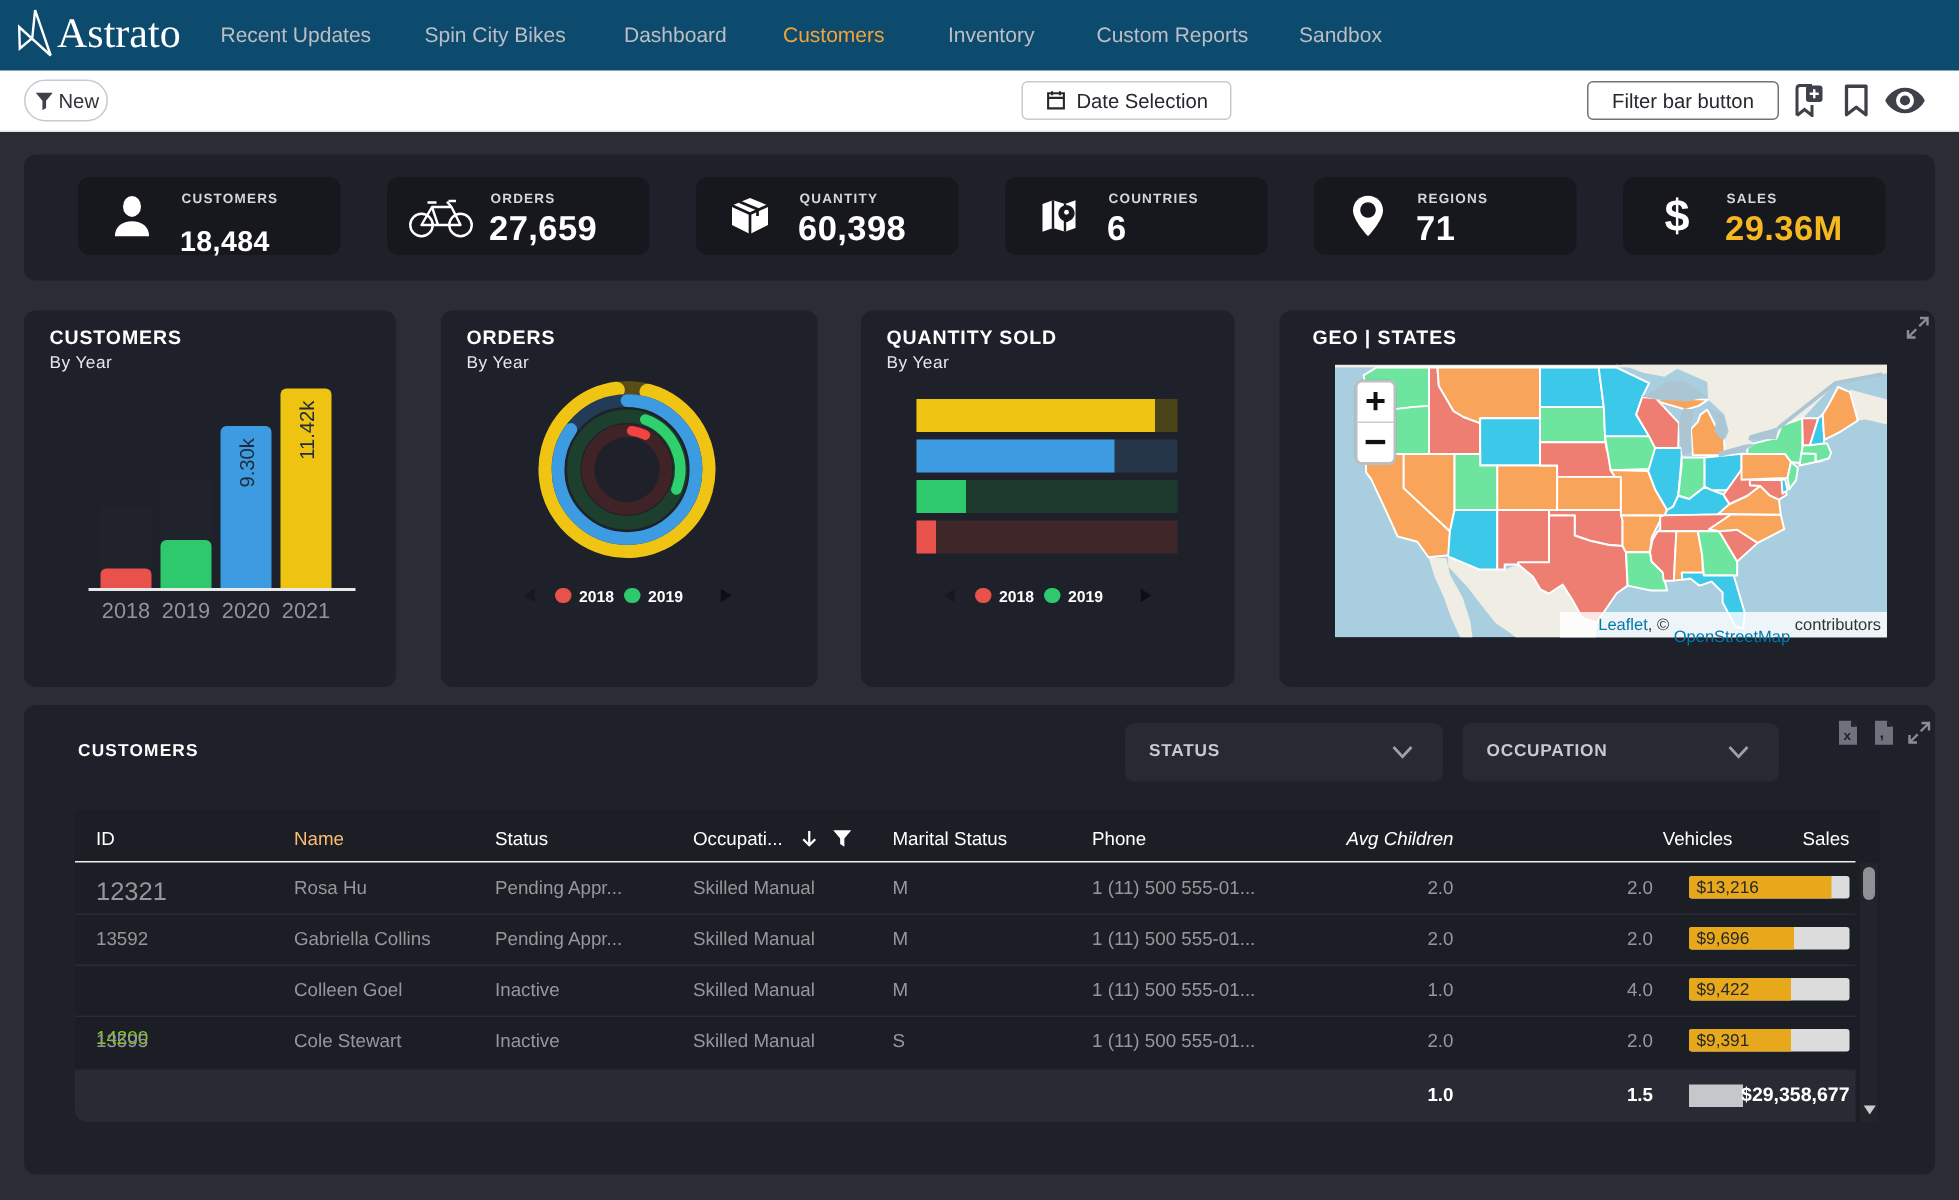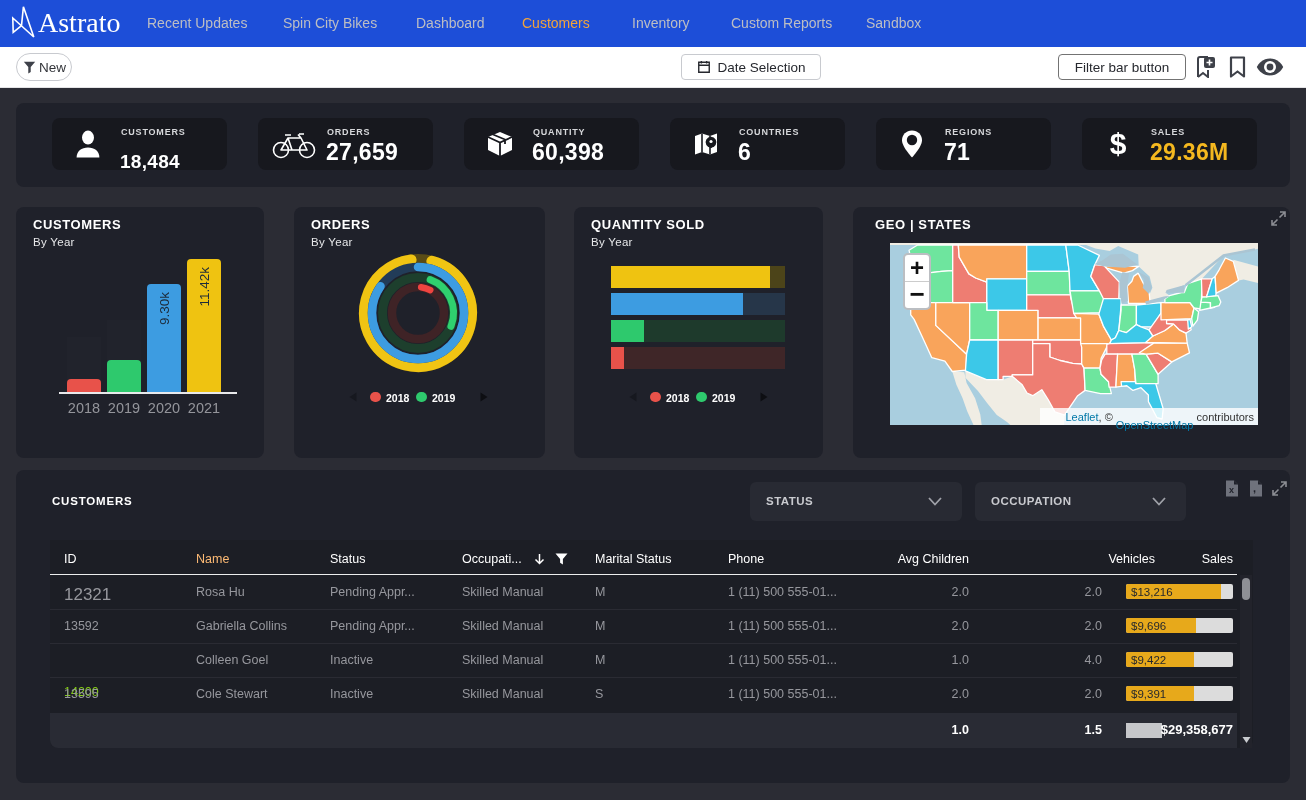--- a/index.html
+++ b/index.html
@@ -6,21 +6,21 @@
   html,body { width:1306px; height:800px; background:#2b2c34; font-family:"Liberation Sans", sans-serif; overflow:hidden; }
   .abs { position:absolute; }
   .panel { position:absolute; background:#1f212a; border-radius:8px; }
   .ptitle { position:absolute; color:#fff; font-size:13px; font-weight:bold; letter-spacing:0.6px; }
   .psub { position:absolute; color:#e6e7e9; font-size:11.5px; letter-spacing:0.3px; }
   svg { display:block; }
 </style>
 </head>
 <body>
 
-<div class="abs" style="left:0;top:0;width:1306px;height:52px;background:#1d4ed8;">
+<div class="abs" style="left:0;top:0;width:1306px;height:52px;background:#0c4a6e;">
   <svg class="abs" style="left:11px;top:4px" width="25" height="35" viewBox="0 0 25 35">
     <path d="M2.2,28.3 L10.5,21.5 L12.4,2.8 L22.8,33 L1.8,14 Z" fill="none" stroke="#fff" stroke-width="1.6" stroke-linejoin="miter"></path>
   </svg>
   <div class="abs" style="left:38px;top:7px;color:#fff;font-family:'Liberation Serif',serif;font-size:28px;">Astrato</div>
   <div class="abs" style="left:147px;top:15px;color:#bdbec3;font-size:14px;">Recent Updates</div>
   <div class="abs" style="left:283px;top:15px;color:#bdbec3;font-size:14px;">Spin City Bikes</div>
   <div class="abs" style="left:416px;top:15px;color:#bdbec3;font-size:14px;">Dashboard</div>
   <div class="abs" style="left:522px;top:15px;color:#f2a33b;font-size:14px;">Customers</div>
   <div class="abs" style="left:632px;top:15px;color:#bdbec3;font-size:14px;">Inventory</div>
   <div class="abs" style="left:731px;top:15px;color:#bdbec3;font-size:14px;">Custom Reports</div>
@@ -305,21 +305,21 @@
   <path d="M10,2 h5 v5 M15,2 L9.5,7.5 M7,15 H2 v-5 M2,15 L7.5,9.5" fill="none" stroke="#8b8d93" stroke-width="1.6"></path>
 </svg>
 
 <div class="abs" style="left:50px;top:540px;width:1203px;height:208px;background:#1c1e25;border-radius:0 0 8px 8px;"></div>
 <div class="abs" style="left:64px;top:552px;color:#fff;font-size:12.5px;">ID</div>
 <div class="abs" style="left:196px;top:552px;color:#fdba74;font-size:12.5px;">Name</div>
 <div class="abs" style="left:330px;top:552px;color:#fff;font-size:12.5px;">Status</div>
 <div class="abs" style="left:462px;top:552px;color:#fff;font-size:12.5px;">Occupati...</div>
 <div class="abs" style="left:595px;top:552px;color:#fff;font-size:12.5px;">Marital Status</div>
 <div class="abs" style="left:728px;top:552px;color:#fff;font-size:12.5px;">Phone</div>
-<div class="abs" style="left:849px;top:552px;width:120px;text-align:right;color:#fff;font-size:12.5px;">Avg Children</div>
+<div class="abs" style="left:849px;top:552px;width:120px;text-align:right;color:#fff;font-size:12.5px;font-style:italic;">Avg Children</div>
 <div class="abs" style="left:1035px;top:552px;width:120px;text-align:right;color:#fff;font-size:12.5px;">Vehicles</div>
 <div class="abs" style="left:1113px;top:552px;width:120px;text-align:right;color:#fff;font-size:12.5px;">Sales</div>
 <svg class="abs" style="left:534px;top:553px" width="11" height="12" viewBox="0 0 11 12">
     <path d="M5.5,1 V10 M1.5,6.5 L5.5,10.5 L9.5,6.5" fill="none" stroke="#fff" stroke-width="1.5"></path>
   </svg>
 <svg class="abs" style="left:555px;top:553px" width="13" height="12" viewBox="0 0 13 12">
     <path d="M0.5,0.5 h12 l-4.6,5.5 v5.5 l-2.8,-1.8 v-3.7 Z" fill="#fff"></path>
   </svg>
 <div class="abs" style="left:50px;top:574px;width:1187px;height:1px;background:#eceded;"></div>
 <div class="abs" style="left:64px;top:585px;color:#96979d;font-size:17px;">12321</div>

